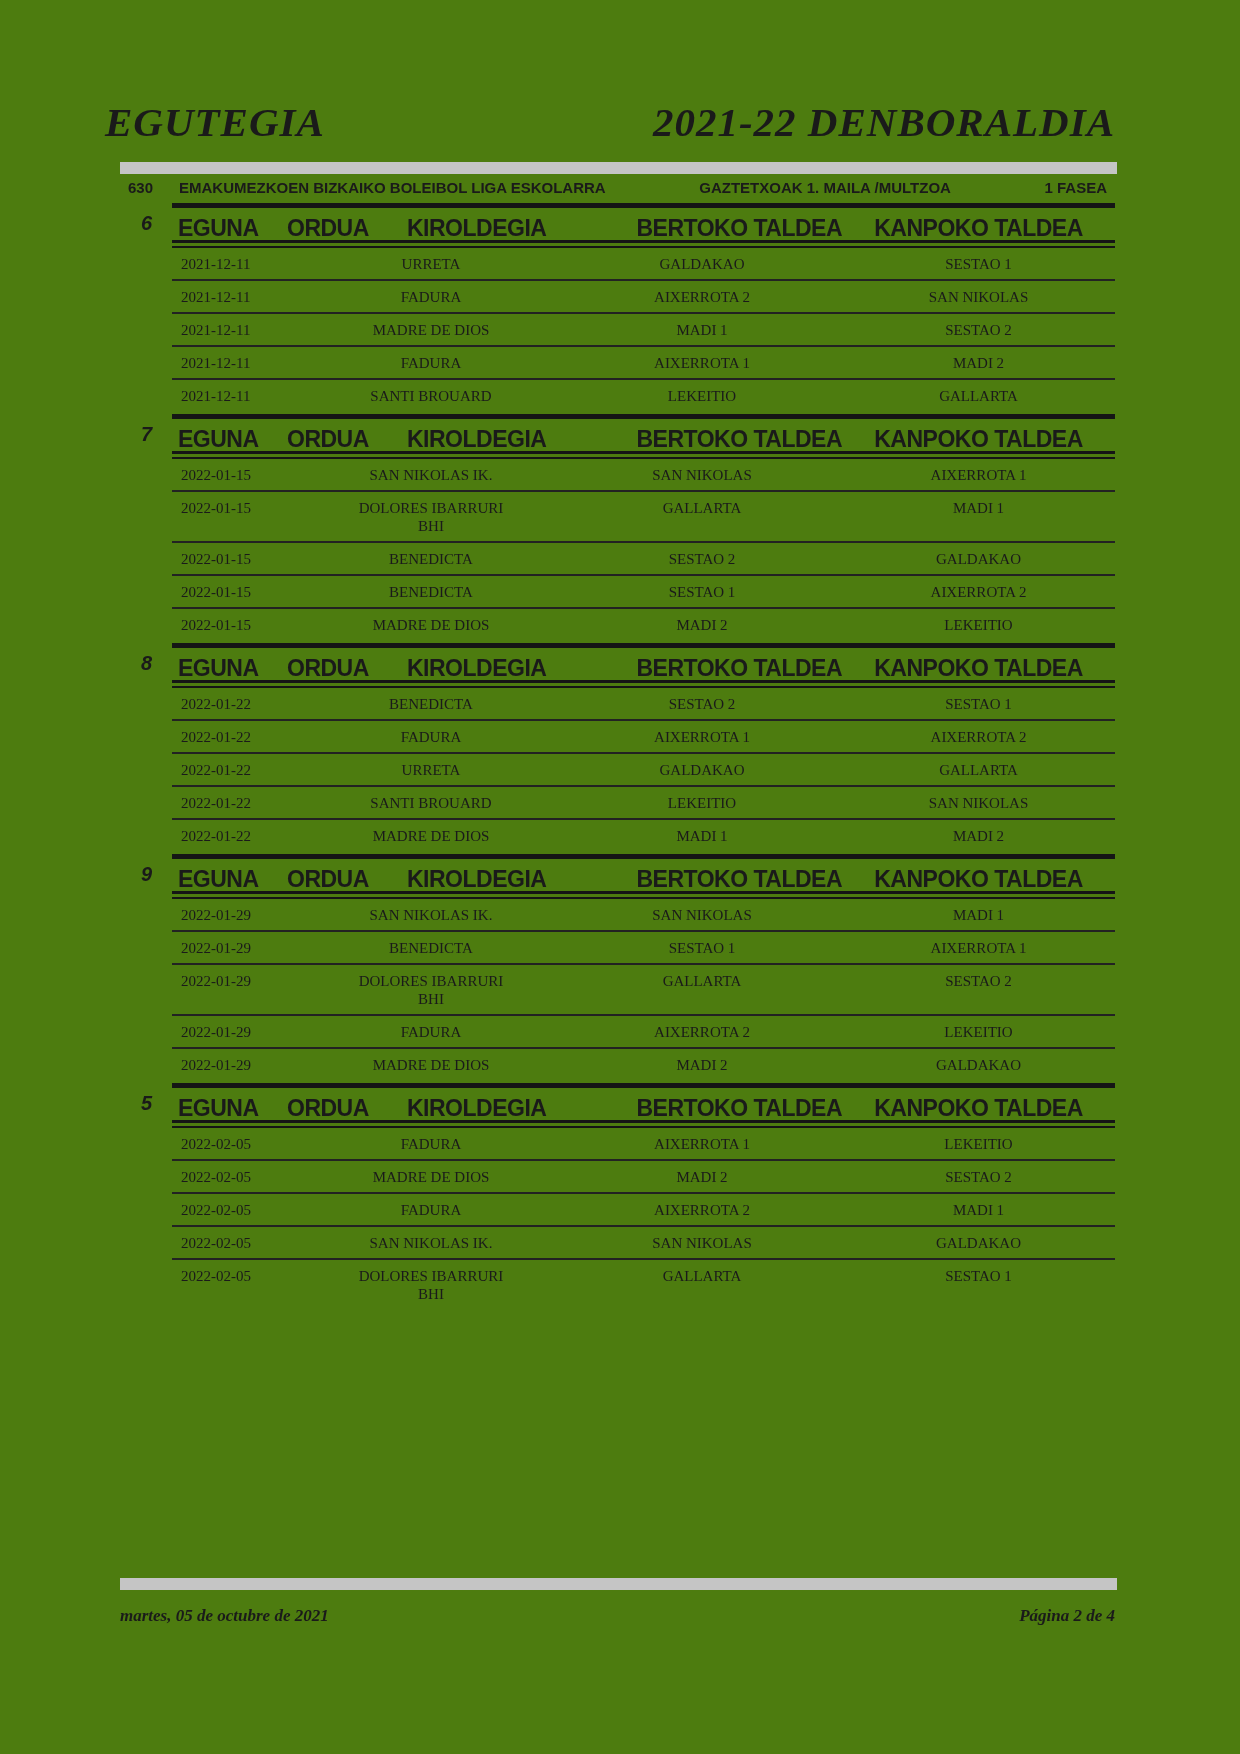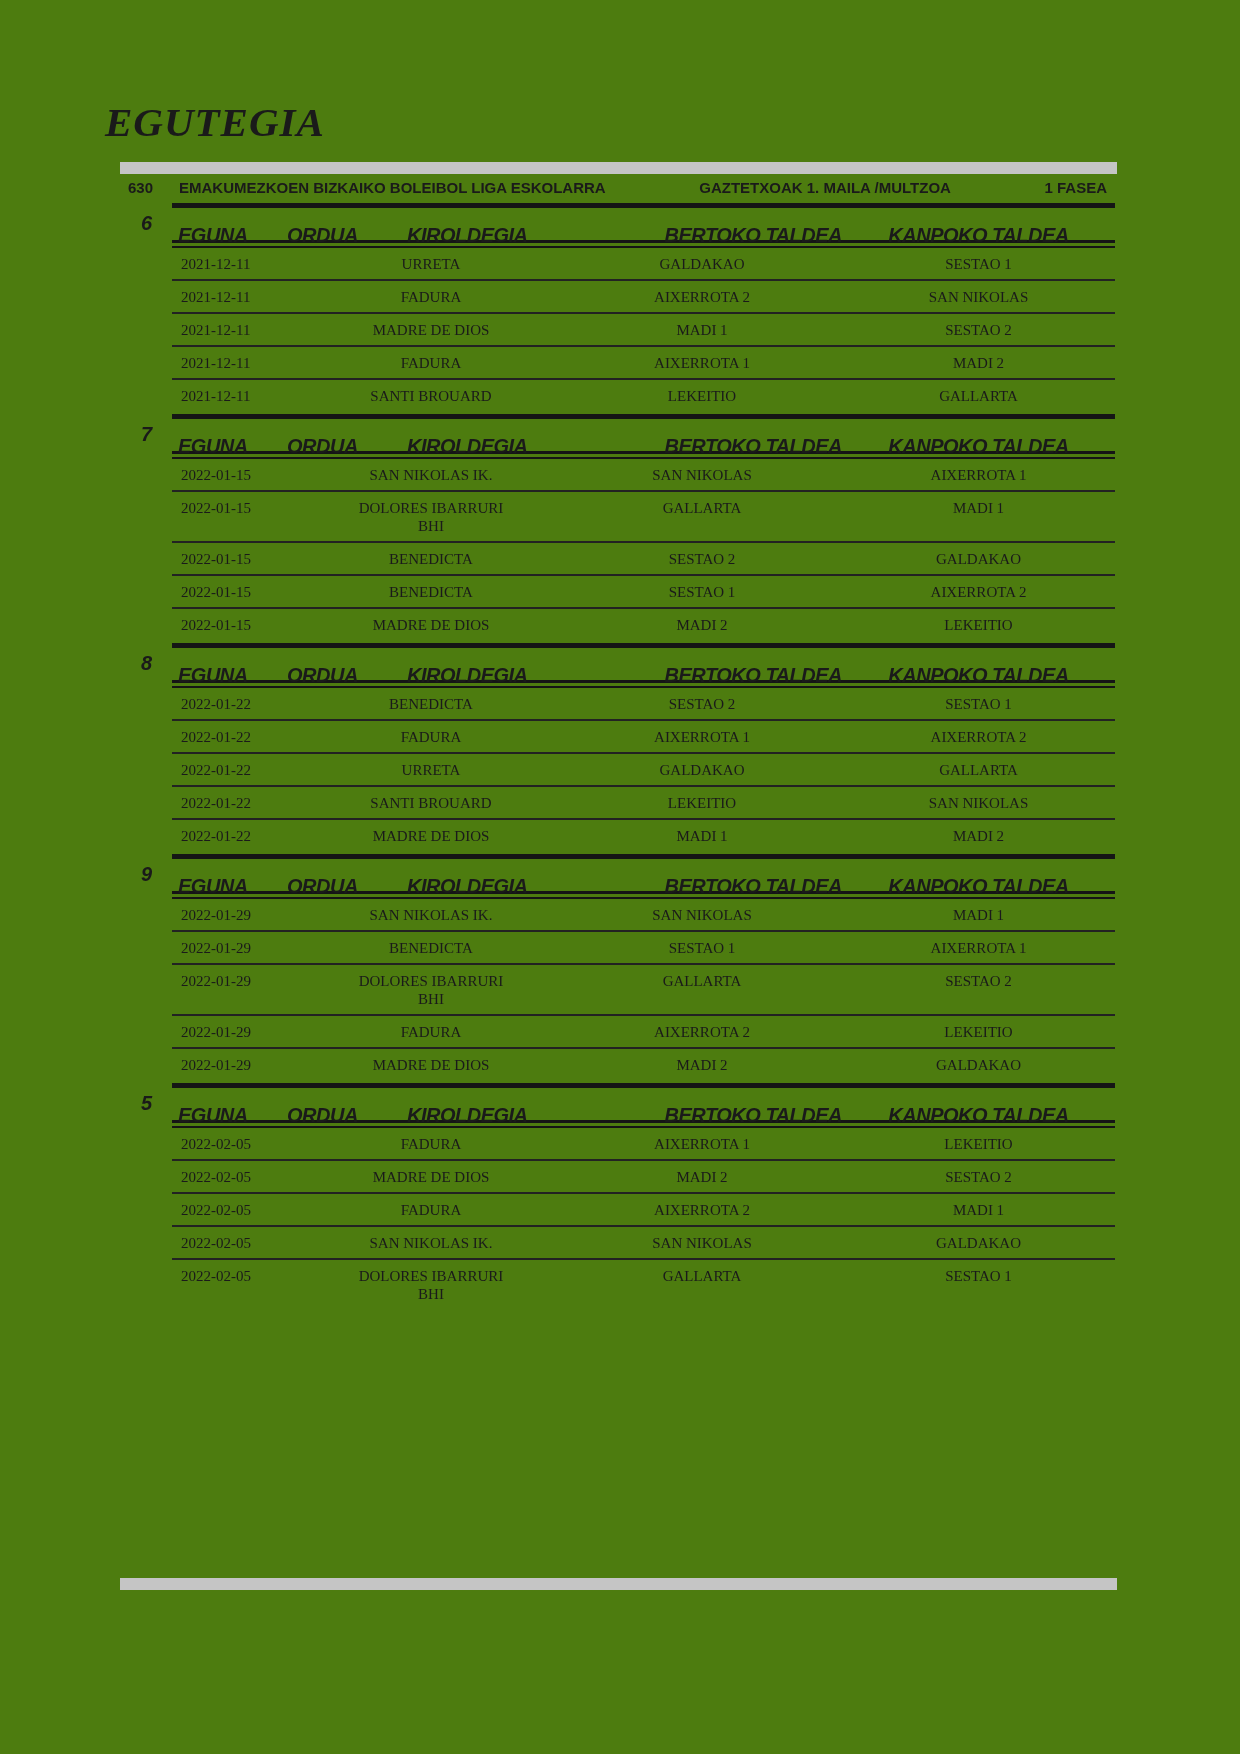--- a/index.html
+++ b/index.html
@@ -32,22 +32,22 @@
   
   #rounds { margin-top:7px; }
   .round { position:relative; margin-left:172px; width:943px; }
   .round-bar { height:5px; background:#151515; margin-top:3px; }
   .round-head { position:relative; height:31px; margin-top:1px; }
   .round-num {
     position:absolute; left:-50px; top:3px; width:30px;
     text-align:right; font-size:20px; font-weight:bold; font-style:italic;
   }
   .h {
-    position:absolute; top:15px;
-    font-size:20px; font-weight:bold; font-style:italic;
+    position:absolute; top:6px;
+    font-size:23px; font-weight:bold; 
     white-space:nowrap; letter-spacing:-0.5px;
   }
   .h-eguna { left:6px; }
   .h-ordua { left:115px; }
   .h-kirol { left:235px; }
   .h-home  { left:390px; width:280px; text-align:right; }
   .h-away  { left:670px; width:273px; text-align:center; }
   .dbl-rule { height:3px; border-top:3px solid #151515; border-bottom:2px solid #151515; }
   .match-row {
     display:flex; align-items:flex-start;
@@ -69,20 +69,21 @@
     font-weight:bold; font-style:italic; font-size:17px;
   }
 </style>
 </head>
 <body>
 
 <div class="page">
 
   <div class="titlebar">
     <span>EGUTEGIA</span>
+    <span>2021-22  DENBORALDIA</span>
   </div>
 
   <div class="graybar"></div>
 
   <div class="subheader">
     <span class="grp">
       <span>630</span>
       <span>EMAKUMEZKOEN BIZKAIKO BOLEIBOL LIGA ESKOLARRA</span>
     </span>
     <span>GAZTETXOAK 1. MAILA /MULTZOA</span>
@@ -330,14 +331,18 @@
     <span class="c-date">2022-02-05</span>
     <span class="c-venue">DOLORES IBARRURI BHI</span>
     <span class="c-home">GALLARTA</span>
     <span class="c-away">SESTAO 1</span>
   </div>
 </div>
   </section>
 </div>
 
   <div class="footer-bar"></div>
+  <div class="footer">
+    <span>martes, 05 de octubre de 2021</span>
+    <span>Página 2 de 4</span>
+  </div>
 
 </div>
 
 </body></html>

